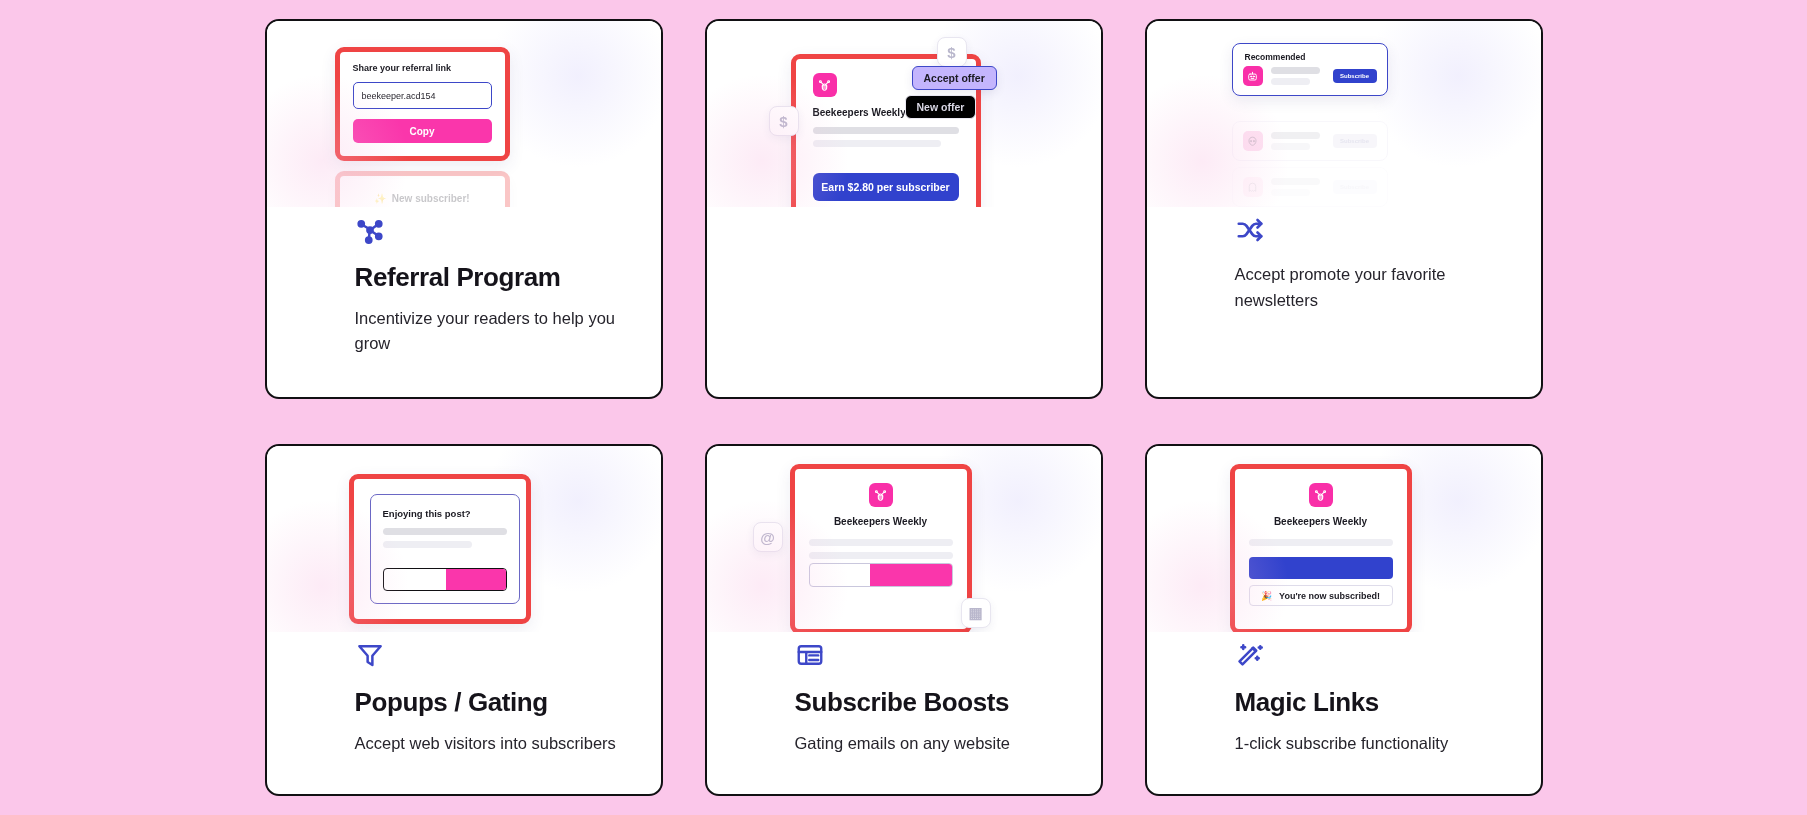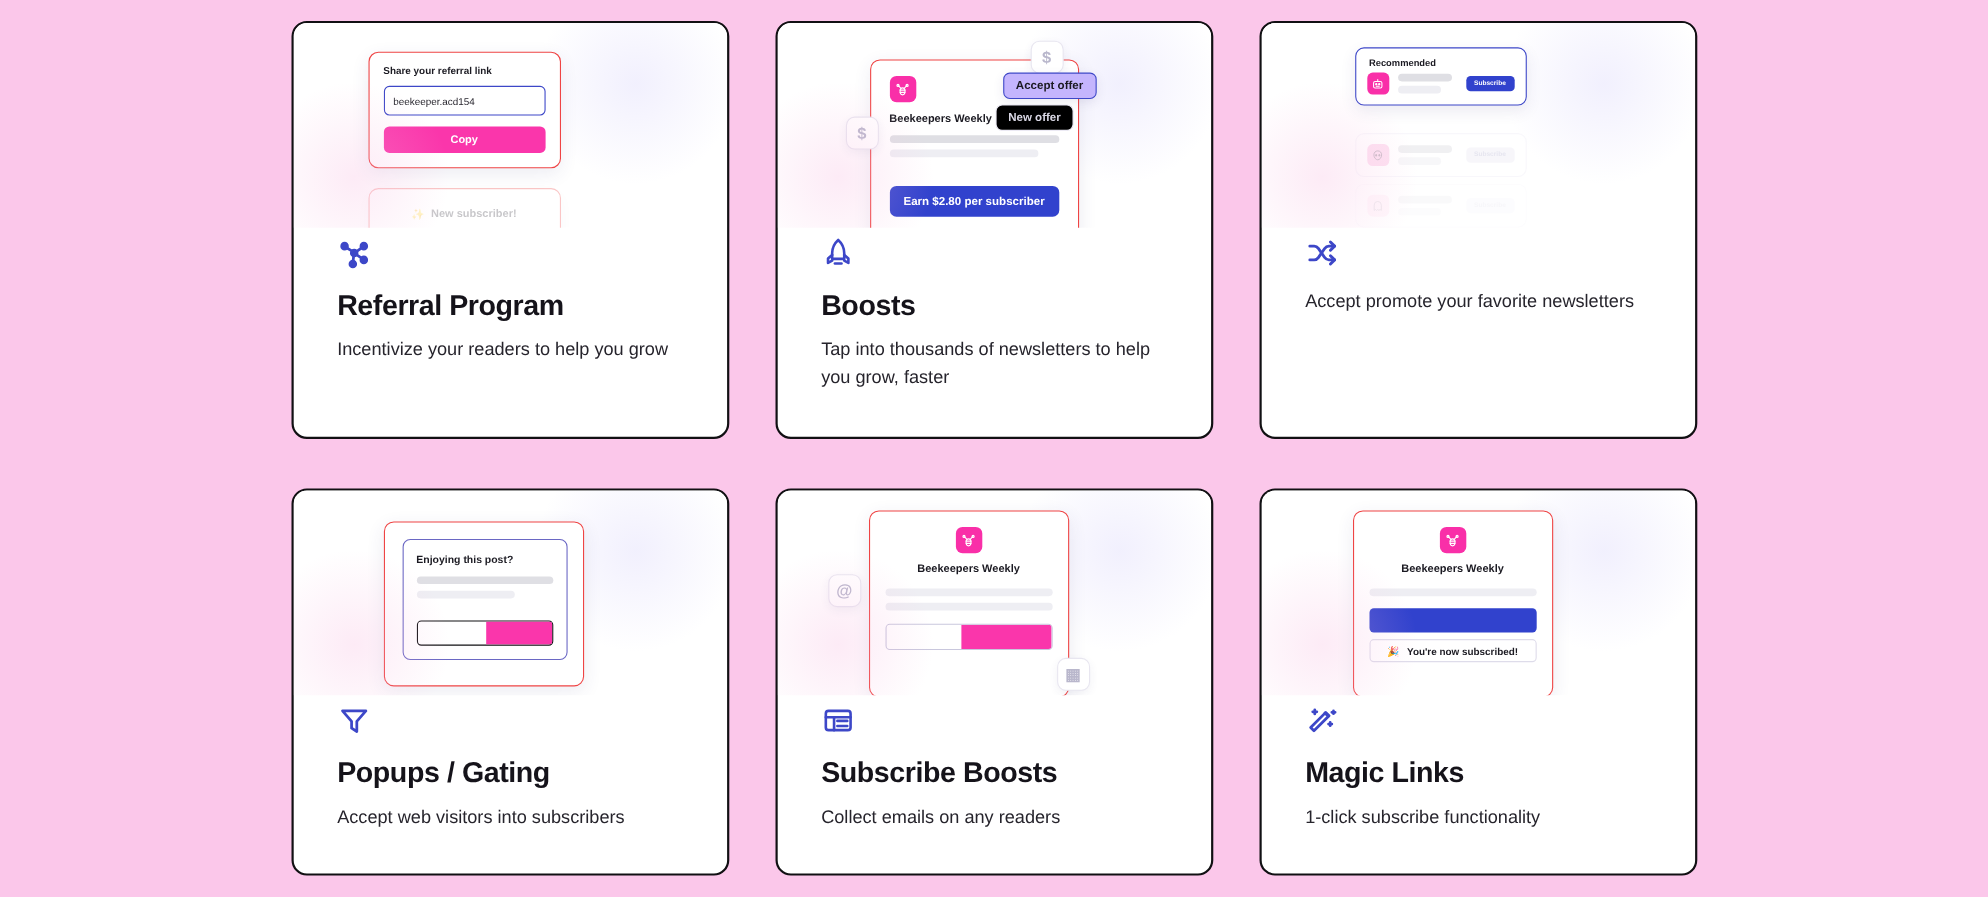--- a/index.html
+++ b/index.html
@@ -48,36 +48,36 @@
     pointer-events: none;
   }
   .illus::after {
     content: "";
     position: absolute;
     left: -10%; top: 55px;
     width: 190px; height: 170px;
     background: radial-gradient(circle, rgba(248,188,225,.30) 0%, rgba(255,255,255,0) 68%);
     pointer-events: none;
   }
-  .body { padding: 0 40px; }
+  .body { padding: 0 40px; margin-left: 48px; }
   .cardicon { margin-top: 8px; height: 34px; color: #3d47c8; }
   .cardicon svg { display: block; }
   h2 {
     font-size: 26px; font-weight: 700; color: #15131a;
     letter-spacing: -.4px; margin-top: 14px; line-height: 1.15;
   }
   .desc {
     font-size: 16.5px; color: #26242c; line-height: 1.55;
     margin-top: 13px; max-width: 330px;
   }
 
   
   .panel {
     position: absolute; background: #fff;
-    border: 1px solid #ef4444; border-radius: 9px;
+    border: 5px solid #ef4444; border-radius: 9px;
     box-shadow: 0 5px 16px rgba(60,50,120,.09);
   }
   .skel { background: #dfdfe4; border-radius: 5px; height: 7px; }
   .skel.lite { background: #eeeef3; }
   .bee { width: 24px; height: 24px; background: #f92fa8;
          border-radius: 6px; display: flex; align-items: center;
          justify-content: center; }
   .bee svg { display:block; }
   .floatbox {
     position: absolute; width: 30px; height: 30px; background: #fff;
@@ -232,31 +232,20 @@
           <div class="c2-title">Beekeepers Weekly</div>
           <div class="skel" style="margin-top:9px;width:100%"></div>
           <div class="skel lite" style="margin-top:6px;width:88%"></div>
           <div class="c2-earn">Earn $2.80 per subscriber</div>
         </div>
         <div class="floatbox" style="left:62px;top:85px">$</div>
         <div class="floatbox" style="left:230px;top:16px">$</div>
         <div class="c2-newoffer">New offer</div>
         <div class="c2-accept">Accept offer</div>
       </div>
-      <div class="body">
-        <div class="cardicon">
-          <svg width="30" height="30" viewBox="0 0 24 24" fill="none" stroke="currentColor" stroke-width="1.9" stroke-linecap="round" stroke-linejoin="round">
-            <path d="M12 2.5c2.9 2.6 4.4 6 4.4 9.7v4.1H7.6v-4.1c0-3.7 1.5-7.1 4.4-9.7z"></path>
-            <path d="M7.6 13.4 4.6 16v3.2l3-1.6M16.4 13.4l3 2.6v3.2l-3-1.6"></path>
-            <path d="M9.6 19.6h4.8"></path>
-          </svg>
-        </div>
-        <h2>Boosts</h2>
-        <p class="desc">Tap into thousands of newsletters to help you grow, faster</p>
-      </div>
     </div>
 
     <div class="card">
       <div class="illus">
         <div class="rec-row top" style="left:85px;top:22px;padding-top:22px">
           <div class="rec-label">Recommended</div>
           <div class="rec-ava">
             <svg width="13" height="13" viewBox="0 0 24 24" fill="none" stroke="#fff" stroke-width="1.8" stroke-linecap="round">
               <rect x="5" y="7.5" width="14" height="11" rx="2.5"></rect>
               <circle cx="9.5" cy="12" r="1.1" fill="#fff"></circle>
@@ -360,21 +349,21 @@
         <div class="floatbox" style="left:254px;top:152px">▦</div>
       </div>
       <div class="body">
         <div class="cardicon">
           <svg width="30" height="30" viewBox="0 0 24 24" fill="none" stroke="currentColor" stroke-width="1.9" stroke-linejoin="round">
             <rect x="3" y="5" width="18" height="14" rx="2"></rect>
             <path d="M3 9.6h18M9 9.6V19M11.4 12.3h7.2M11.4 16h7.2" stroke-linecap="round"></path>
           </svg>
         </div>
         <h2>Subscribe Boosts</h2>
-        <p class="desc">Collect emails on any readers</p>
+        <p class="desc">Gating emails on any website</p>
       </div>
     </div>
 
     <div class="card">
       <div class="illus">
         <div class="panel c6-main">
           <div class="center">
               <div class="bee">
             <svg width="15" height="15" viewBox="0 0 24 24" fill="none" stroke="#fff" stroke-width="1.7" stroke-linecap="round">
               <ellipse cx="12" cy="14.5" rx="3.6" ry="5"></ellipse>

